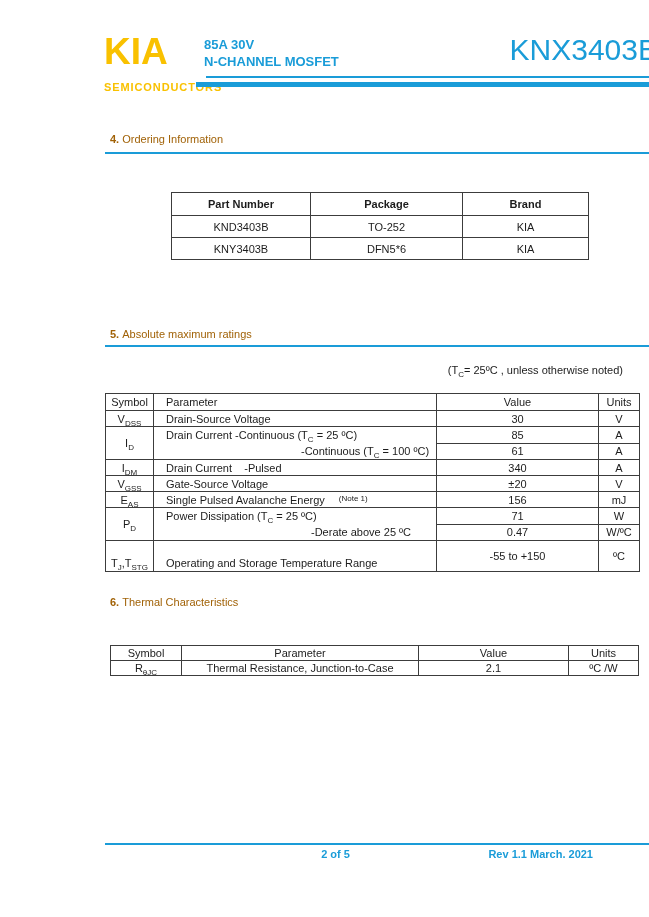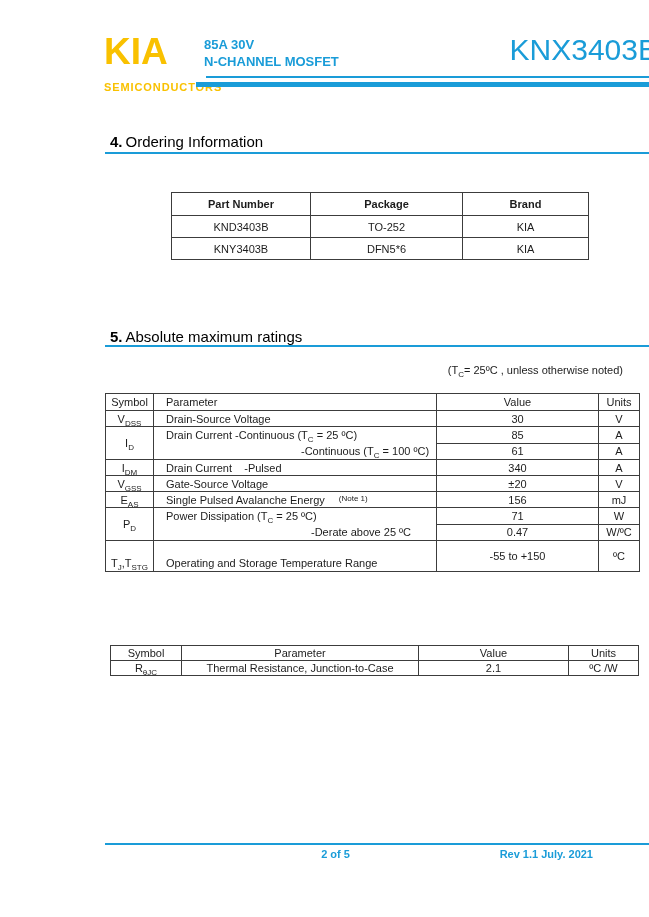--- a/index.html
+++ b/index.html
@@ -12,21 +12,21 @@
 
   
   .logo-text { left:56px; top:31px; font-size:37px; font-weight:700; color:#f9c100; letter-spacing:0px; }
   .logo-sub  { left:56px; top:81px; font-size:11px; font-weight:700; color:#f9c100; letter-spacing:0.9px; }
   .subtitle  { left:156px; top:36px; font-size:13px; font-weight:700; color:#1a9cd8; line-height:17px; }
   .part-title{ right:39px; top:33px; font-size:30px; font-weight:400; color:#1a9cd8; }
   .rule-thin  { left:158px; top:76px; width:450px; height:2px; background:#1a9cd8; }
   .rule-thick { left:148px; top:82px; width:460px; height:5px; background:#1a9cd8; }
 
   
-  .sec-heading { font-size:15px; color:#000000; }
+  .sec-heading { font-size:11px; color:#a16207; }
   .sec-heading .num { font-weight:700; }
   .sec-heading .ttl { font-weight:400; margin-left:3px; }
   .sec4 { left:62px; top:133px; }
   .sec4-rule { left:57px; top:152px; width:548px; height:2px; background:#1a9cd8; }
   .sec5 { left:62px; top:328px; }
   .sec5-rule { left:57px; top:345px; width:548px; height:2px; background:#1a9cd8; }
   .sec6 { left:62px; top:596px; }
 
   
   .abs-note { left:315px; top:364px; width:260px; font-size:11px; text-align:right; color:#1c1c1c; }
@@ -183,20 +183,23 @@
     </tr>
     <tr class="tall">
       <td class="rich vbottom">T<sub>J</sub>,T<sub>STG</sub></td>
       <td class="p-left vbottom">Operating and Storage Temperature Range</td>
       <td>-55 to +150</td>
       <td>ºC</td>
     </tr>
   </tbody>
     </table>
 
+  <div class="abs sec-heading sec6">
+    <span class="num">6.</span><span class="ttl">Thermal Characteristics</span>
+  </div>
 
   <table class="abs thermal-table">
     <colgroup>
         <col style="width:71px">
         <col style="width:237px">
         <col style="width:150px">
         <col style="width:70px">
       </colgroup>
     <tbody>
         <tr>
@@ -209,15 +212,15 @@
       <td class="rich">R<sub>θJC</sub></td>
       <td>Thermal Resistance, Junction-to-Case</td>
       <td>2.1</td>
       <td>ºC /W</td>
     </tr>
   </tbody>
     </table>
 
   <div class="abs footer-rule"></div>
   <div class="abs footer-page">2 of 5</div>
-  <div class="abs footer-rev">Rev 1.1 July. 2021</div>
+  <div class="abs footer-rev">Rev 1.1 March. 2021</div>
 
 </div>
 
 </body></html>

